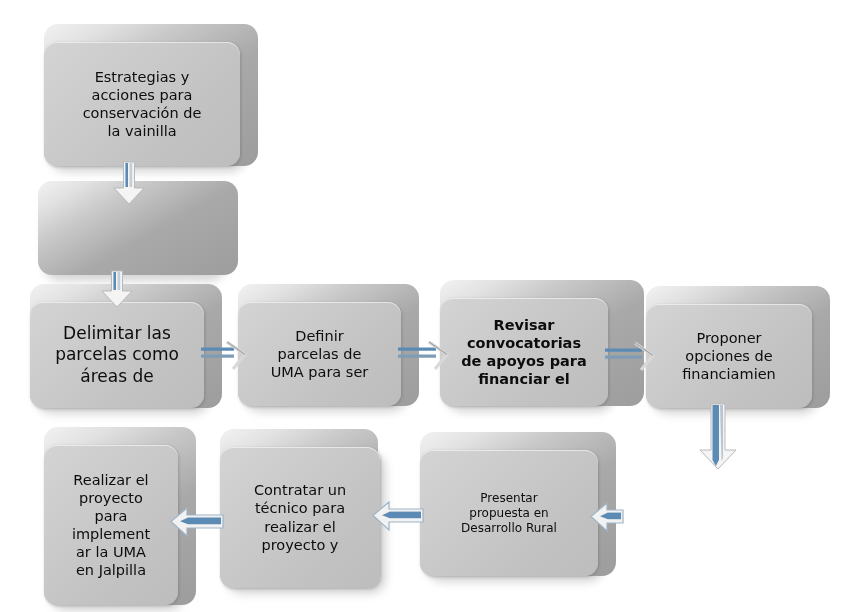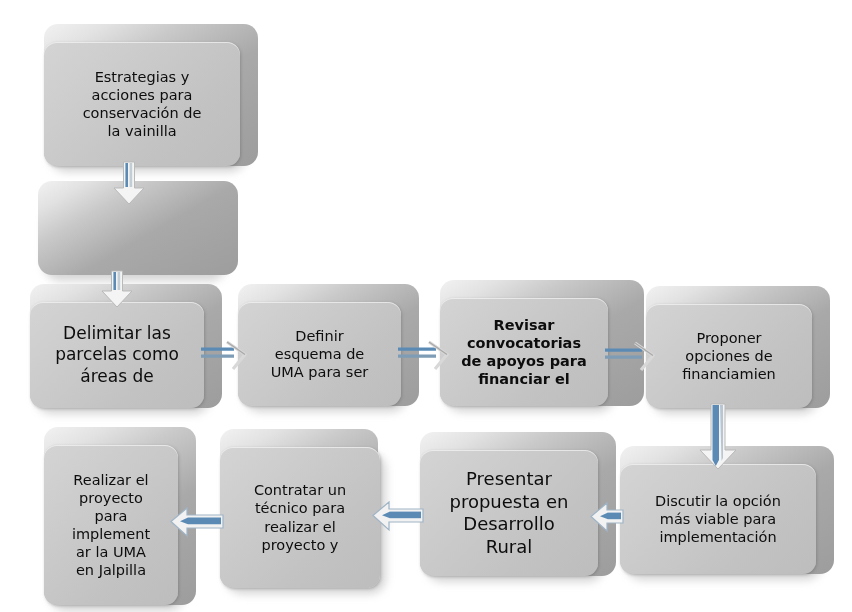--- a/index.html
+++ b/index.html
@@ -94,49 +94,42 @@
       <div class="shadow" style="left: 6px; top: 24px; width: 174px; height: 106px;"></div>
       <div class="slab"></div>
       <div class="face" style="left: 0px; top: 18px; width: 174px; height: 106px; font-size: 17px;">Delimitar las
 parcelas como
 áreas de</div>
     </div>
     <div class="node" style="left: 238px; top: 284px; width: 181px; height: 122px;">
       <div class="shadow" style="left: 6px; top: 24px; width: 163px; height: 104px;"></div>
       <div class="slab"></div>
       <div class="face" style="left: 0px; top: 18px; width: 163px; height: 104px; font-size: 14.5px;">Definir
-esquema de
+parcelas de
 UMA para ser</div>
     </div>
     <div class="node" style="left: 440px; top: 280px; width: 204px; height: 126px; font-weight: bold;">
       <div class="shadow" style="left: 6px; top: 24px; width: 168px; height: 108px;"></div>
       <div class="slab"></div>
       <div class="face" style="left: 0px; top: 18px; width: 168px; height: 108px; font-size: 14.5px;">Revisar
 convocatorias
 de apoyos para
 financiar el</div>
     </div>
     <div class="node" style="left: 646px; top: 286px; width: 184px; height: 122px; text-decoration: underline;">
       <div class="shadow" style="left: 6px; top: 24px; width: 166px; height: 104px;"></div>
       <div class="slab"></div>
       <div class="face" style="left: 0px; top: 18px; width: 166px; height: 104px; font-size: 14.5px;">Proponer
 opciones de
 financiamien</div>
     </div>
-    <div class="node" style="left: 620px; top: 446px; width: 214px; height: 128px;">
-      <div class="shadow" style="left: 6px; top: 24px; width: 196px; height: 110px;"></div>
-      <div class="slab"></div>
-      <div class="face" style="left: 0px; top: 18px; width: 196px; height: 110px; font-size: 14.5px;">Discutir la opción
-más viable para
-implementación</div>
-    </div>
     <div class="node" style="left: 420px; top: 432px; width: 196px; height: 144px;">
       <div class="shadow" style="left: 6px; top: 24px; width: 178px; height: 126px;"></div>
       <div class="slab"></div>
-      <div class="face" style="left: 0px; top: 18px; width: 178px; height: 126px; font-size: 18px;">Presentar
+      <div class="face" style="left: 0px; top: 18px; width: 178px; height: 126px; font-size: 12px;">Presentar
 propuesta en
 Desarrollo Rural</div>
     </div>
     <div class="node" style="left: 220px; top: 429px; width: 158px; height: 159px;">
       <div class="shadow" style="left: 6px; top: 24px; width: 160px; height: 141px;"></div>
       <div class="slab"></div>
       <div class="face" style="left: 0px; top: 18px; width: 160px; height: 141px; font-size: 14.5px;">Contratar un
 técnico para
 realizar el
 proyecto y</div>

